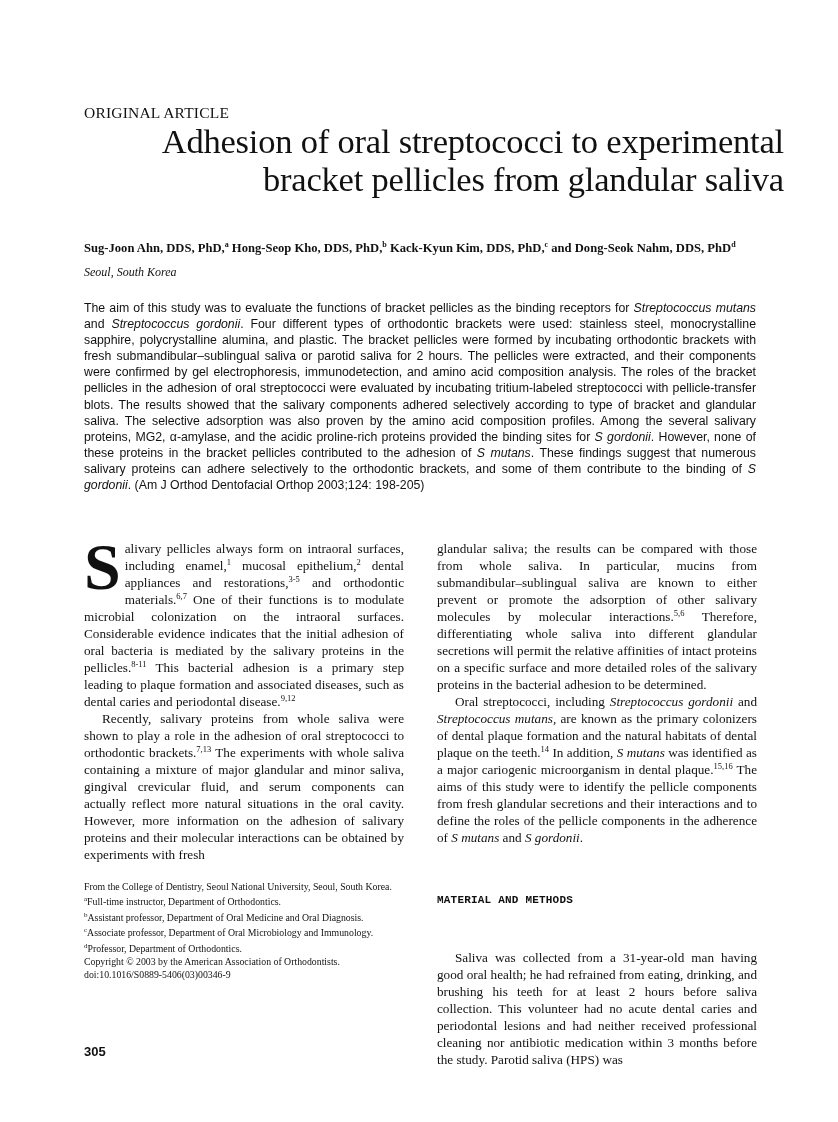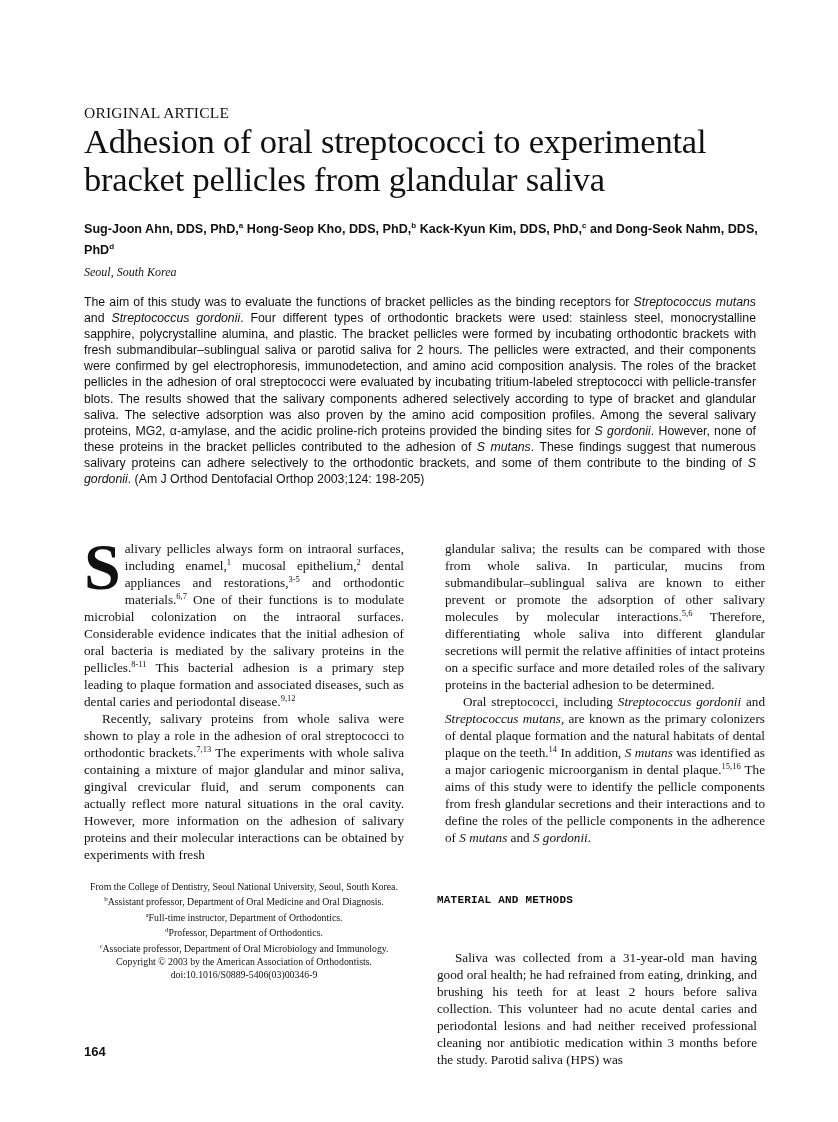--- a/index.html
+++ b/index.html
@@ -1,40 +1,40 @@
 <!DOCTYPE html>
 <html><head>
 <meta charset="utf-8">
 <style>
   html, body { margin: 0; padding: 0; background: #ffffff; }
   body { width: 838px; height: 1122px; position: relative; overflow: hidden; color: #111; }
   .serif { font-family: "Liberation Serif", "DejaVu Serif", serif; }
   .sans { font-family: "Liberation Sans", "DejaVu Sans", sans-serif; }
 
   #section-label { position: absolute; left: 84px; top: 62px; font-size: 15.5px; letter-spacing: 0.2px; margin-top: 42px; }
-  #title { position: absolute; left: 84px; top: 122px; width: 700px; font-size: 34.5px; line-height: 38px; font-weight: normal; margin: 0; letter-spacing: -0.2px; }
-  #authors { position: absolute; left: 84px; top: 217px; width: 680px; font-size: 12.6px; font-weight: bold; line-height: 18px; }
+  #title { position: absolute; left: 84px; top: 122px; width: 700px; font-size: 34.5px; line-height: 38px; font-weight: normal; margin: 0; letter-spacing: -0.2px; text-align: right; }
+  #authors { position: absolute; left: 84px; top: 236px; width: 680px; font-size: 12.6px; font-weight: bold; line-height: 18px; font-family: Liberation Serif, serif; }
   #authors sup { font-size: 8px; font-weight: bold; }
   #location { position: absolute; left: 84px; top: 255px; font-size: 12px; font-style: italic; margin-top: 10px; }
 
-  #abstract { position: absolute; left: 84px; top: 294px; width: 672px; font-size: 12.3px; line-height: 16.1px; text-align: justify; }
+  #abstract { position: absolute; left: 84px; top: 300px; width: 672px; font-size: 12.3px; line-height: 16.1px; text-align: justify; }
 
   .col { position: absolute; font-size: 13.2px; line-height: 17px; text-align: justify; }
   #col-left { left: 84px; top: 540px; width: 320px; }
-  #col-right { left: 437px; top: 540px; width: 320px; margin-left: 8px; }
+  #col-right { left: 437px; top: 540px; width: 320px; }
   .col p { margin: 0; }
   .indent { text-indent: 18px; }
   .dropcap { float: left; font-size: 66px; line-height: 50px; font-weight: bold; margin: 2px 4px 0 0; height: 52px; }
   sup.ref { font-size: 8.5px; line-height: 0; vertical-align: super; }
 
   #heading-methods { position: absolute; left: 437px; top: 894px; font-size: 11px; font-weight: bold; letter-spacing: 0.2px; font-family: Liberation Mono, monospace; }
   #col-right-methods { left: 437px; top: 915px; width: 320px; margin-top: 34px; }
 
   #footnotes { position: absolute; left: 84px; top: 880px; width: 320px; font-size: 9.8px; line-height: 13.2px; }
-  #footnotes div { white-space: nowrap; text-align: center; }
+  #footnotes div { white-space: nowrap; }
   #footnotes .wrap { white-space: normal; text-align: justify; }
   #footnotes sup { font-size: 7px; }
 
   #page-number { position: absolute; left: 84px; top: 1044px; font-size: 13px; font-weight: bold; }
   i { font-style: italic; }
 </style>
 </head>
 <body>
 
 <div id="section-label" class="serif">ORIGINAL ARTICLE</div>
@@ -63,21 +63,21 @@
   <p class="indent"><span>Oral streptococci, including </span><i>Streptococcus gordonii</i><span> and </span><i>Streptococcus mutans,</i><span> are known as the primary colonizers of dental plaque formation and the natural habitats of dental plaque on the teeth.</span><sup class="ref">14</sup><span> In addition, </span><i>S mutans</i><span> was identified as a major cariogenic microorganism in dental plaque.</span><sup class="ref">15,16</sup><span> The aims of this study were to identify the pellicle components from fresh glandular secretions and their interactions and to define the roles of the pellicle components in the adherence of </span><i>S mutans</i><span> and </span><i>S gordonii</i><span>.</span></p>
 </div>
 
 <div id="heading-methods" class="sans">MATERIAL AND METHODS</div>
 <div id="col-right-methods" class="col serif">
   <p class="indent">Saliva was collected from a 31-year-old man having good oral health; he had refrained from eating, drinking, and brushing his teeth for at least 2 hours before saliva collection. This volunteer had no acute dental caries and periodontal lesions and had neither received professional cleaning nor antibiotic medication within 3 months before the study. Parotid saliva (HPS) was</p>
 </div>
 
 <div id="footnotes" class="serif">
   <div>From the College of Dentistry, Seoul National University, Seoul, South Korea.</div>
+  <div><sup>a</sup><span>Full-time instructor, Department of Orthodontics.</span></div>
   <div><sup>b</sup><span>Assistant professor, Department of Oral Medicine and Oral Diagnosis.</span></div>
-  <div><sup>a</sup><span>Full-time instructor, Department of Orthodontics.</span></div>
+  <div><sup>c</sup><span>Associate professor, Department of Oral Microbiology and Immunology.</span></div>
   <div><sup>d</sup><span>Professor, Department of Orthodontics.</span></div>
-  <div><sup>c</sup><span>Associate professor, Department of Oral Microbiology and Immunology.</span></div>
   <div>Copyright © 2003 by the American Association of Orthodontists.</div>
   <div>doi:10.1016/S0889-5406(03)00346-9</div>
 </div>
 
-<div id="page-number" class="sans">164</div>
+<div id="page-number" class="sans">305</div>
 
 </body></html>

